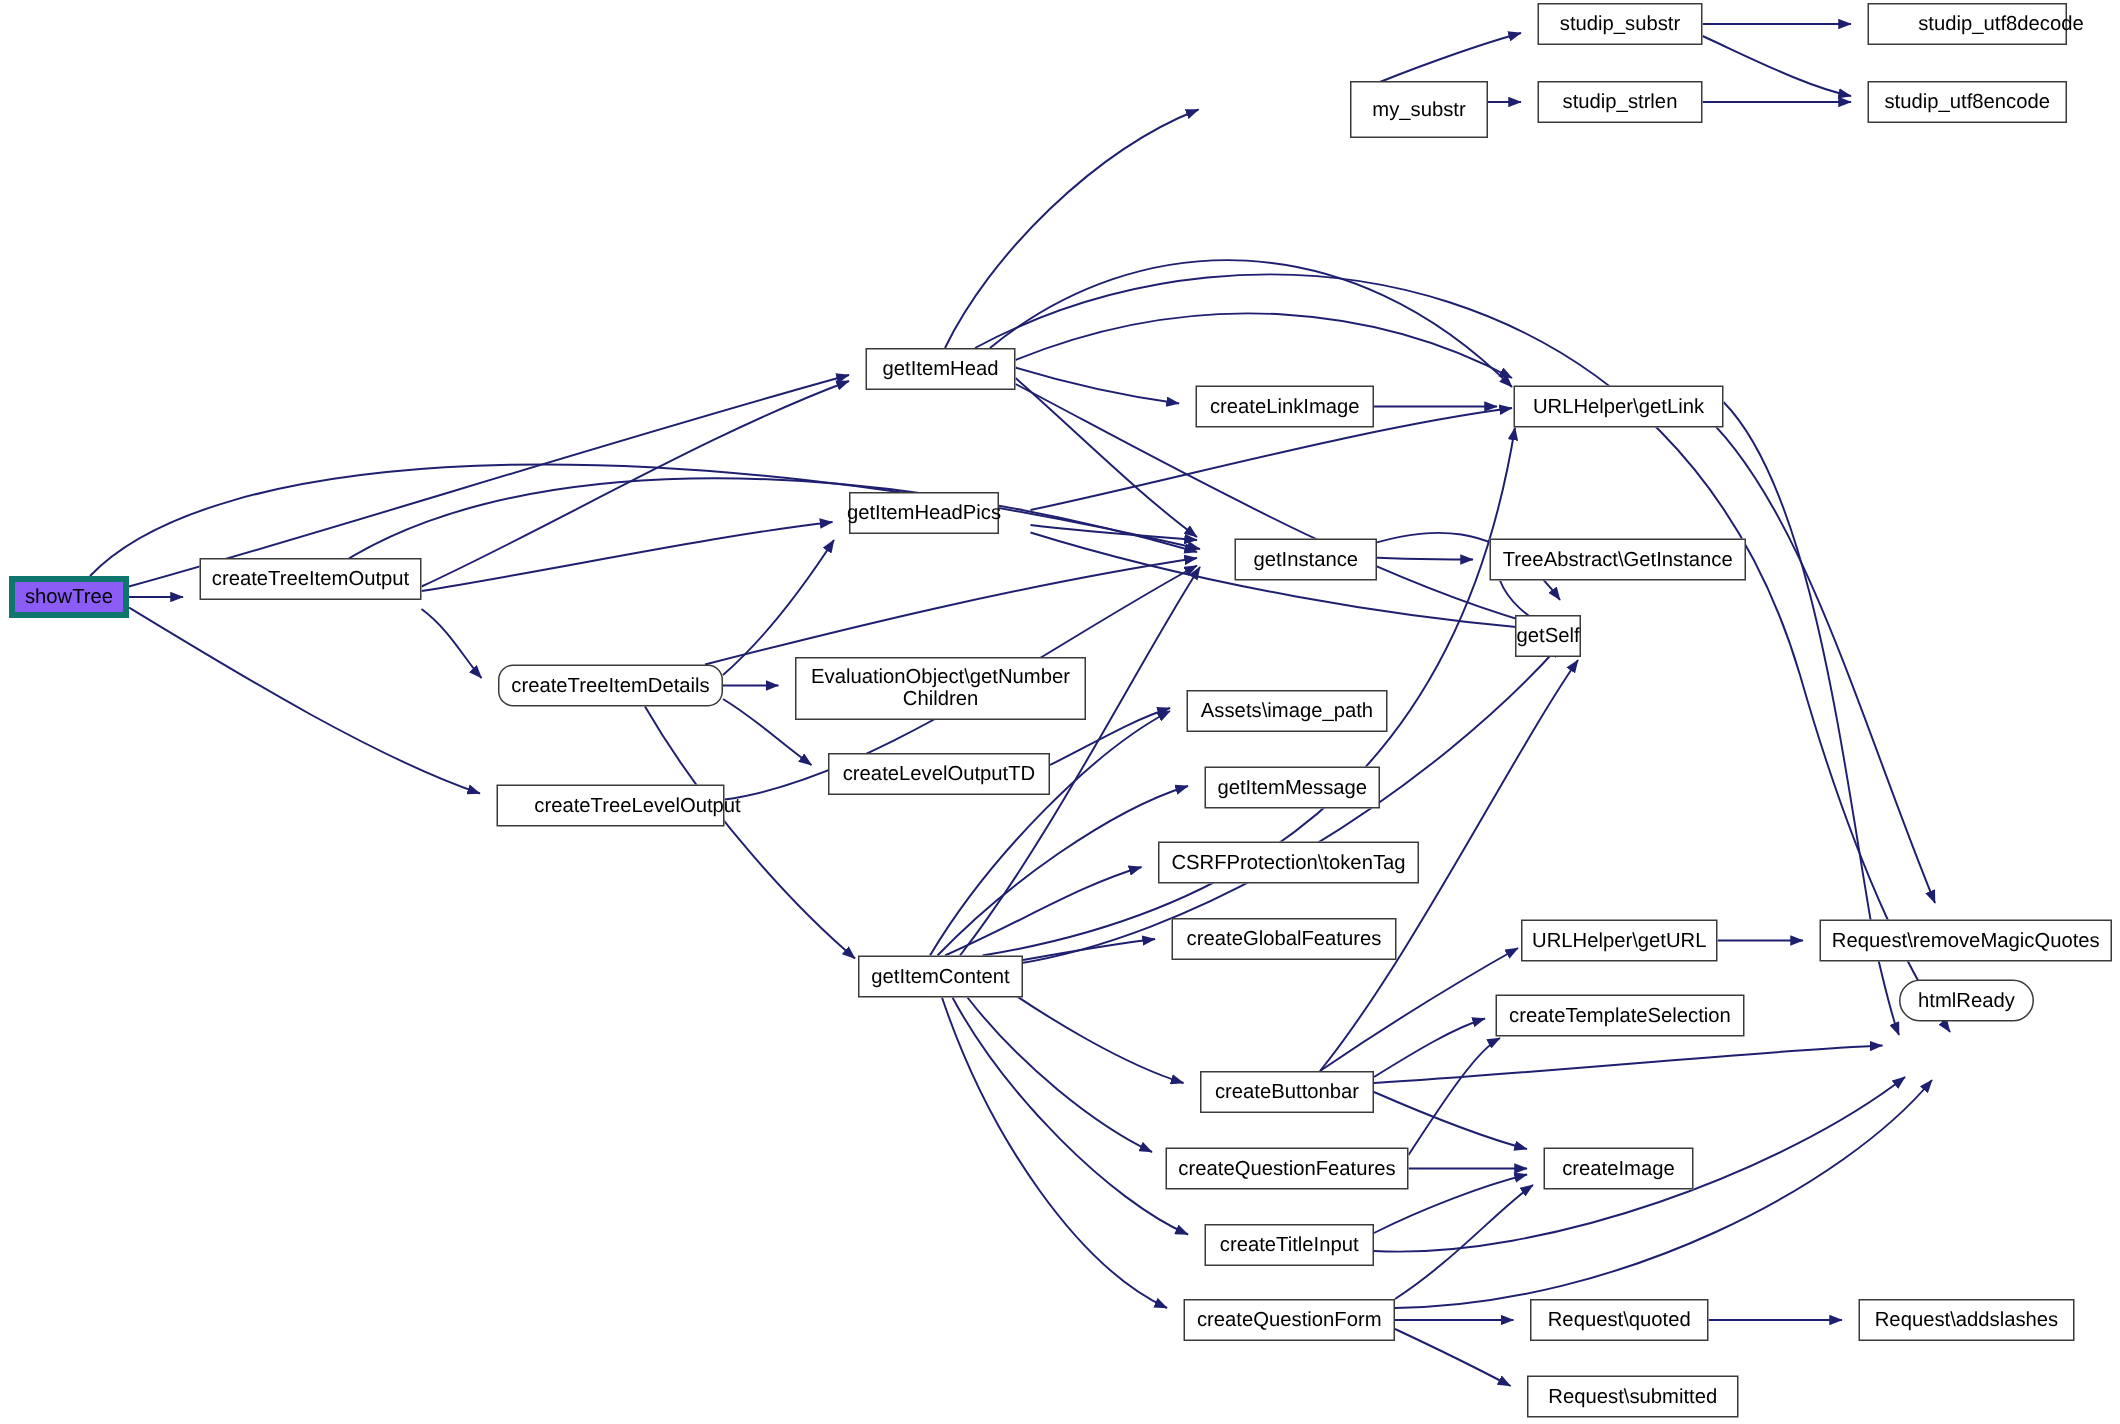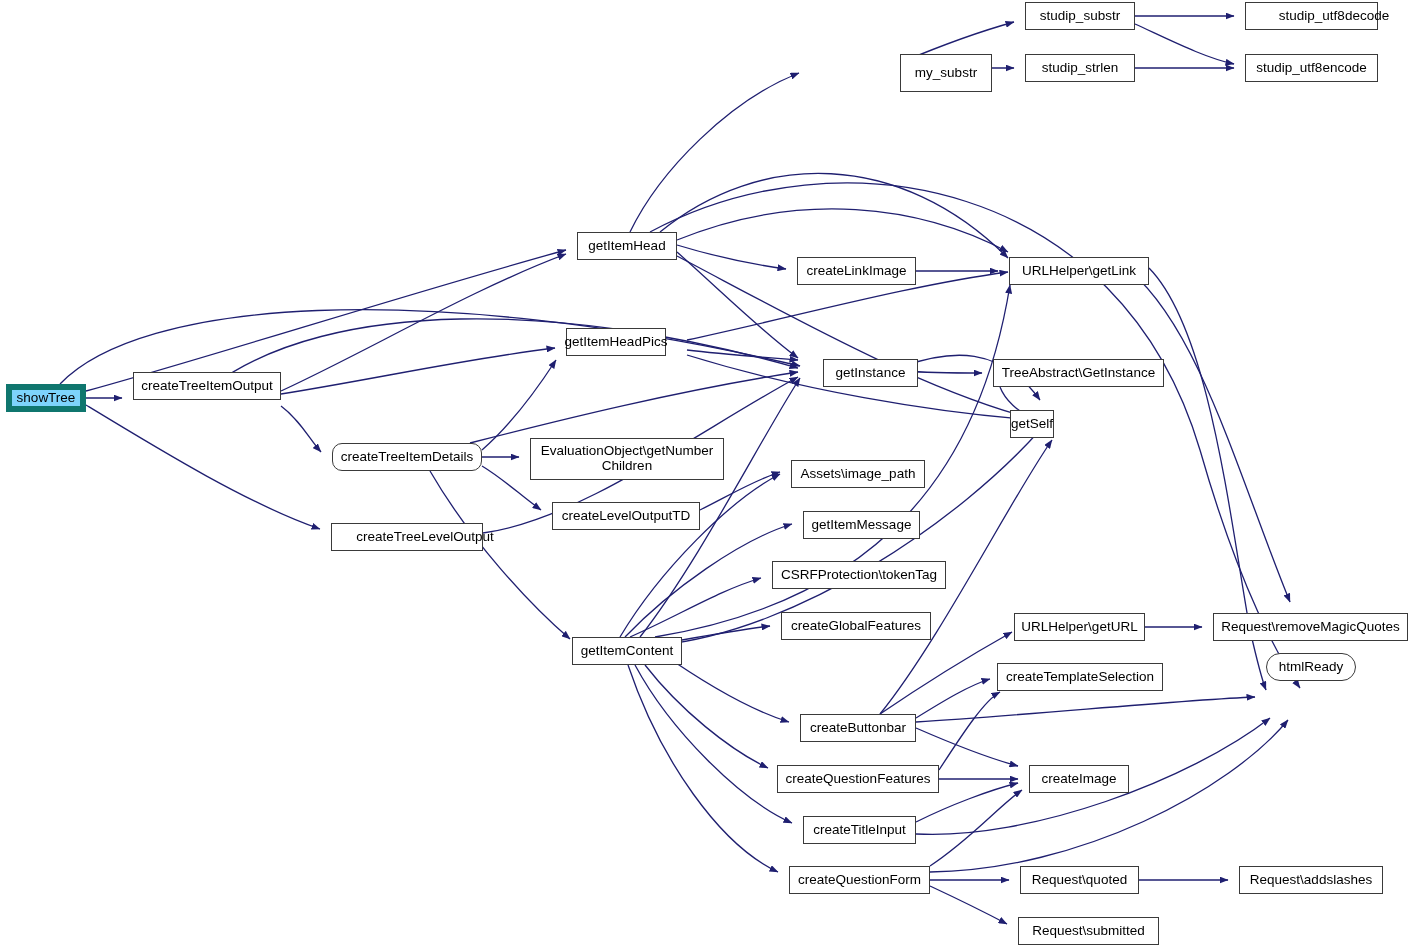--- a/index.html
+++ b/index.html
@@ -3,21 +3,21 @@
 <meta charset="utf-8">
 <style>
   html,body{margin:0;padding:0;background:#ffffff;}
   #graph{position:relative;width:1413px;height:949px;background:#ffffff;
          font-family:"Liberation Sans", sans-serif;overflow:hidden;}
   svg.edges{position:absolute;left:0;top:0;width:1413px;height:949px;}
   .node{position:absolute;box-sizing:border-box;border:1px solid #3a3a3a;
         background:#ffffff;display:flex;align-items:center;justify-content:center;
         text-align:center;color:#000000;font-size:13.5px;line-height:1.08;
         white-space:pre-line;z-index:5;}
-  .node.root{background:#7dd3fc;border:6px solid #0f766e;}
+  .node.root{background:#8b5cf6;border:4px solid #0f766e;}
 </style>
 </head>
 <body>
 
 <div id="graph">
   <svg class="edges" viewBox="0 0 1413 949">
     <defs>
       <marker id="arrow" markerWidth="9" markerHeight="7" refX="8.5" refY="3.5" orient="auto" markerUnits="userSpaceOnUse">
         <polygon points="0,0 9,3.5 0,7" fill="#1f1f70"></polygon>
       </marker>

